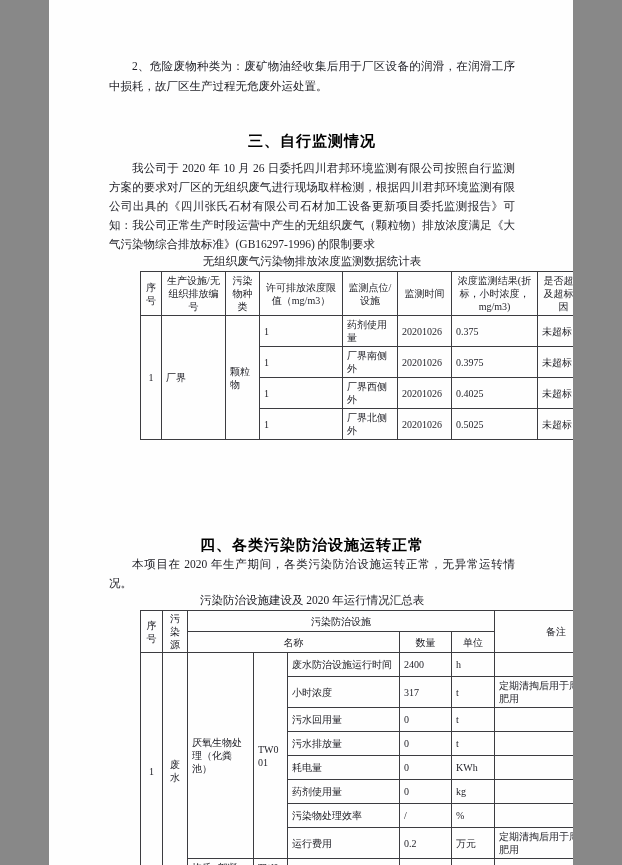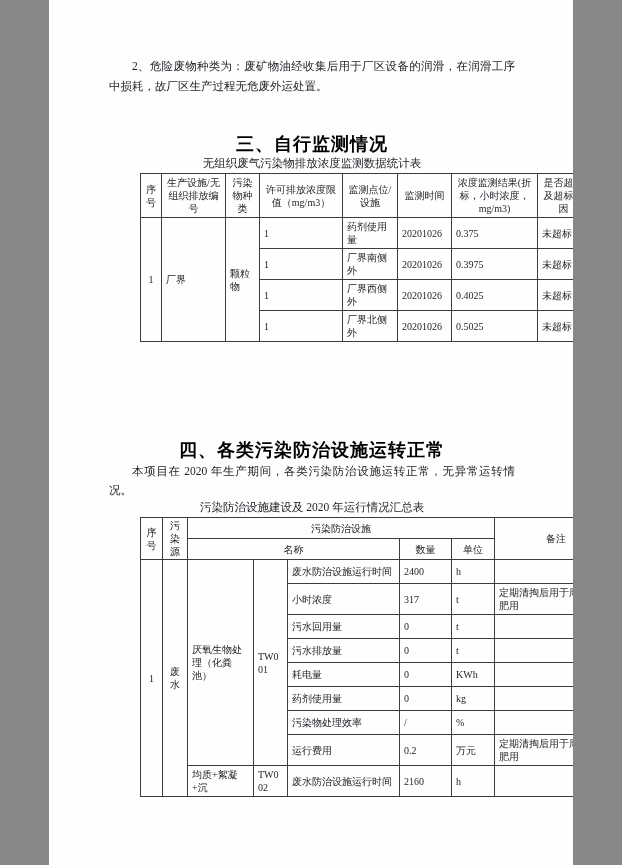--- a/index.html
+++ b/index.html
@@ -16,21 +16,21 @@
   }
   .para {
     font-size: 11.5px;
     line-height: 20px;
     text-align: justify;
     text-indent: 2em;
   }
   .para-s3 { line-height: 19px; margin-top: 8px; }
   h2.sec-heading {
     font-family: "Liberation Sans", "DejaVu Sans", sans-serif;
-    font-size: 18px;
+    font-size: 15px;
     font-weight: bold;
     color: #000;
     text-align: center;
     margin-top: 36px;
     letter-spacing: 1px;
   }
   .tbl-caption {
     font-size: 11.5px;
     text-align: center;
     margin-top: 0;
@@ -65,20 +65,21 @@
 </style>
 </head>
 <body>
 
 <div class="page">
 
   <p class="para">2、危险废物种类为：废矿物油经收集后用于厂区设备的润滑，在润滑工序中损耗，故厂区生产过程无危废外运处置。</p>
 
   <h2 class="sec-heading">三、自行监测情况</h2>
 
+  <p class="para para-s3">我公司于 2020 年 10 月 26 日委托四川君邦环境监测有限公司按照自行监测方案的要求对厂区的无组织废气进行现场取样检测，根据四川君邦环境监测有限公司出具的《四川张氏石材有限公司石材加工设备更新项目委托监测报告》可知：我公司正常生产时段运营中产生的无组织废气（颗粒物）排放浓度满足《大气污染物综合排放标准》(GB16297-1996) 的限制要求</p>
 
   <div class="tbl-caption">无组织废气污染物排放浓度监测数据统计表</div>
 
   <table class="t1">
     <colgroup>
       <col style="width:21px">
         <col style="width:64px">
         <col style="width:34px">
         <col style="width:83px">
       <col style="width:55px">

